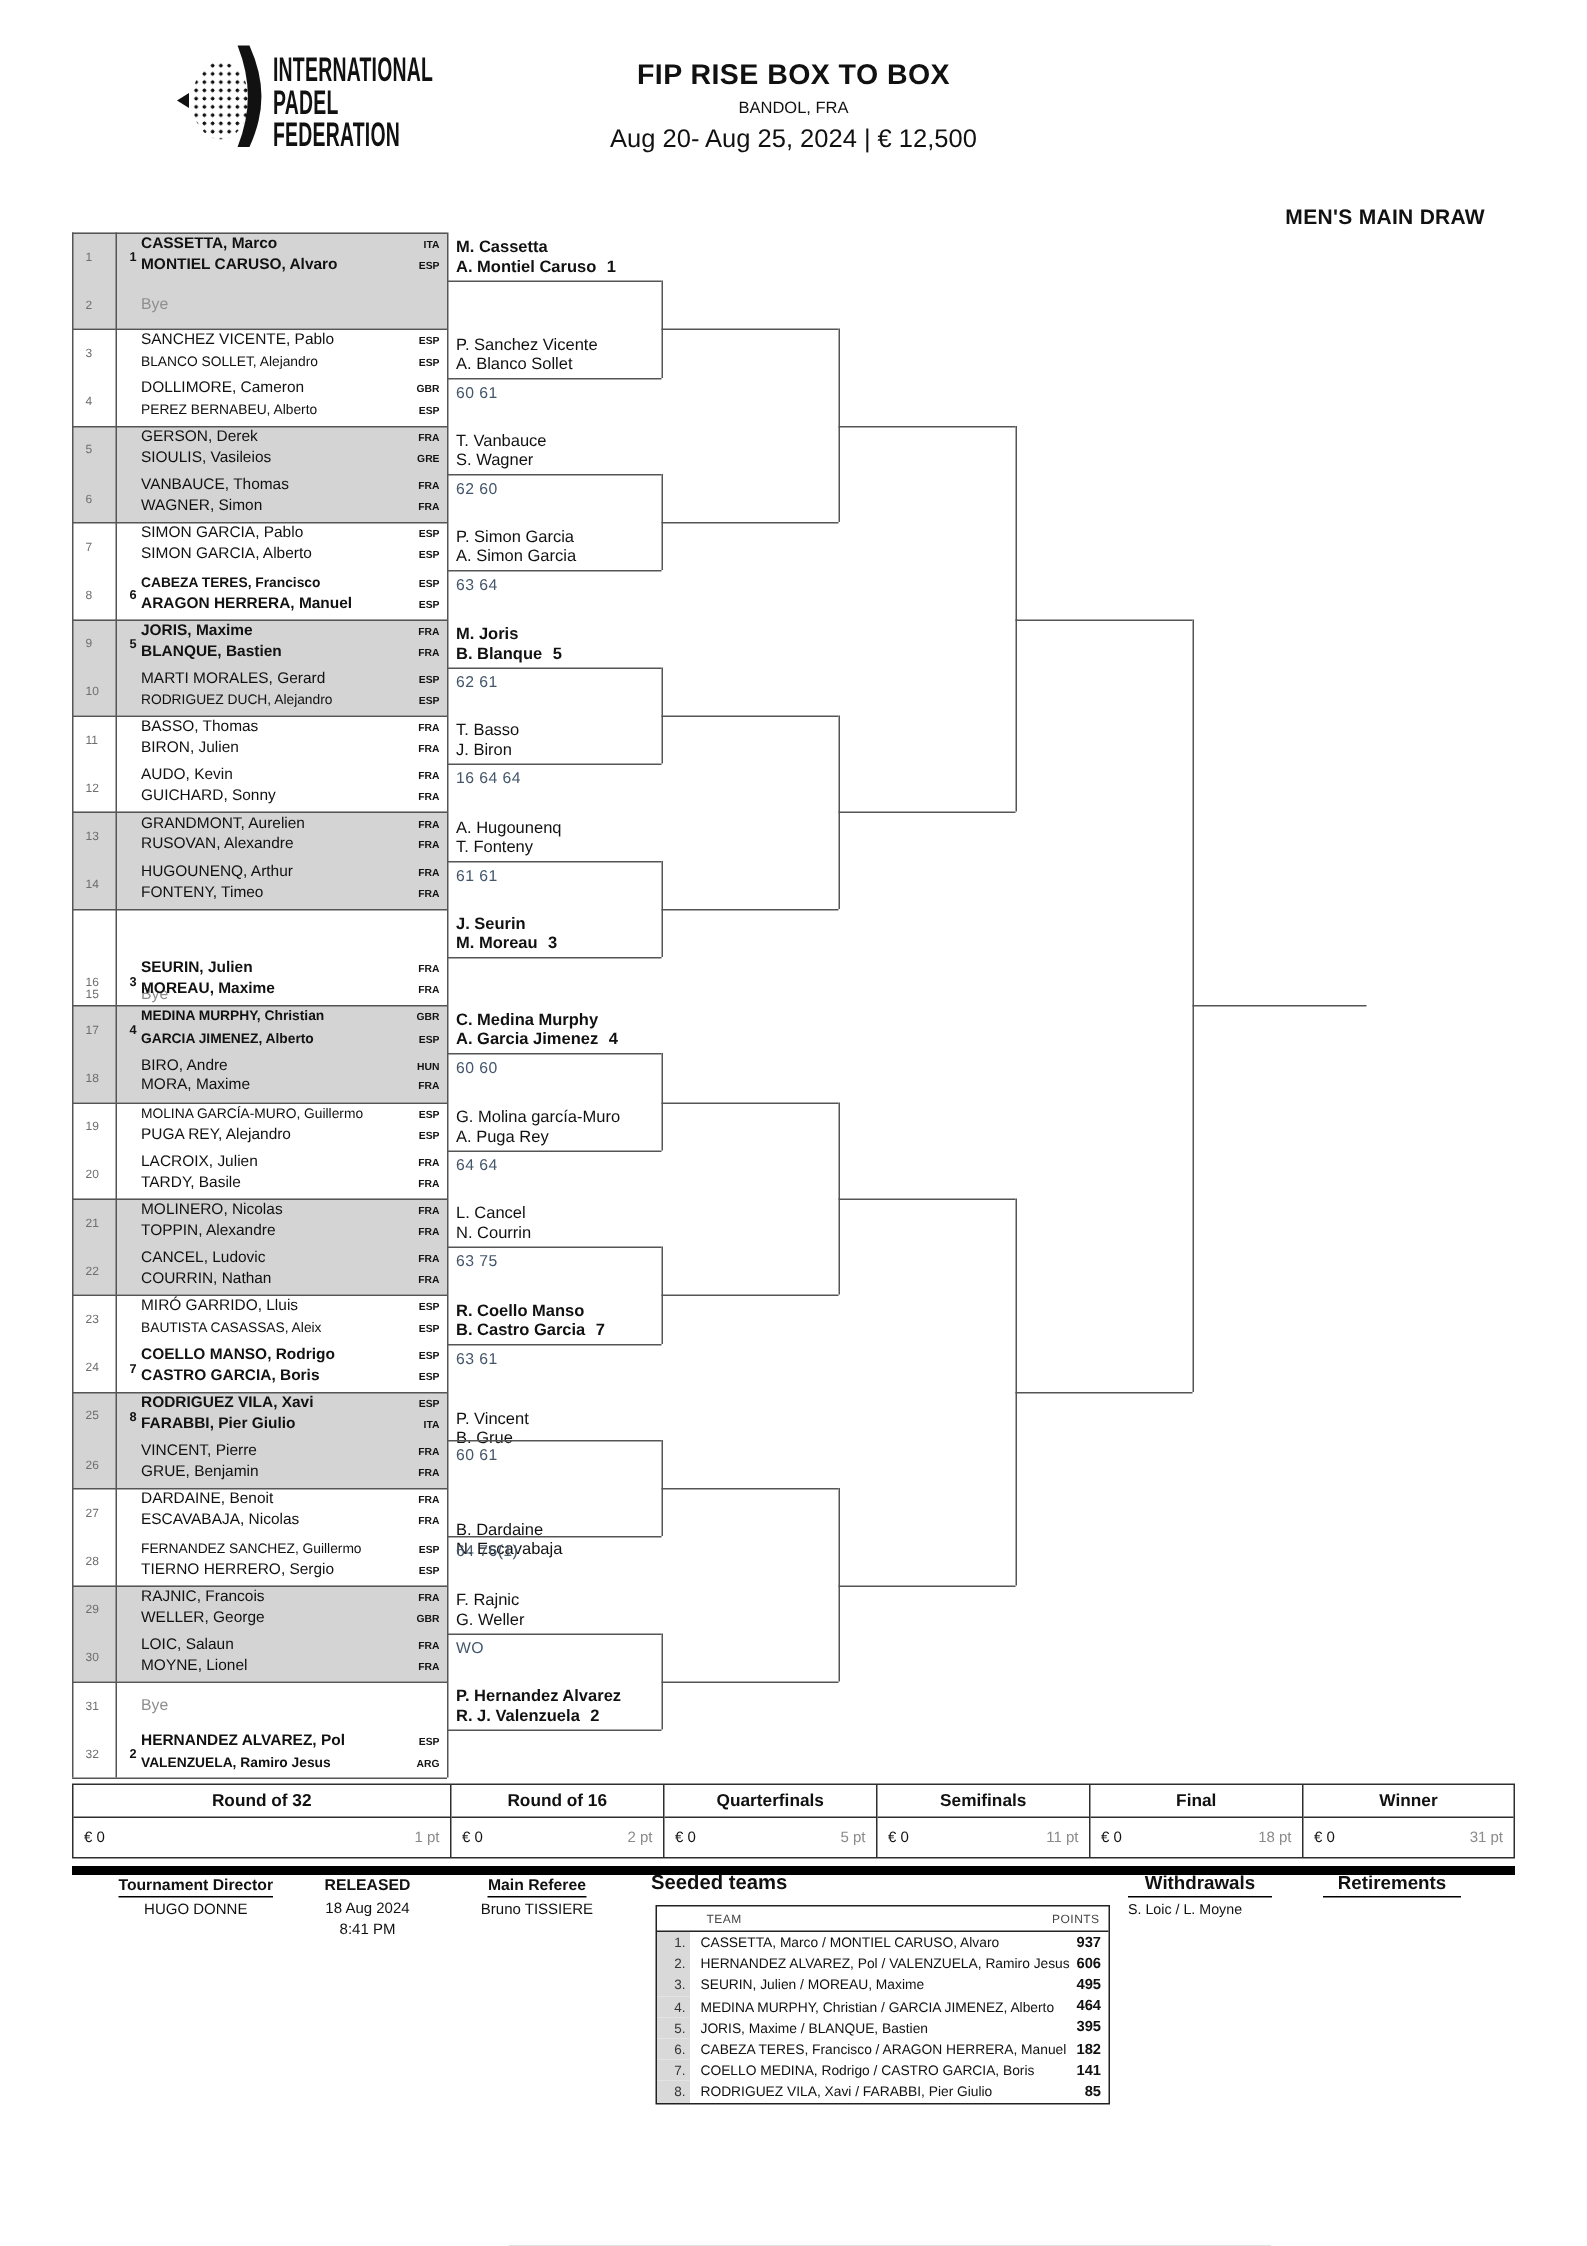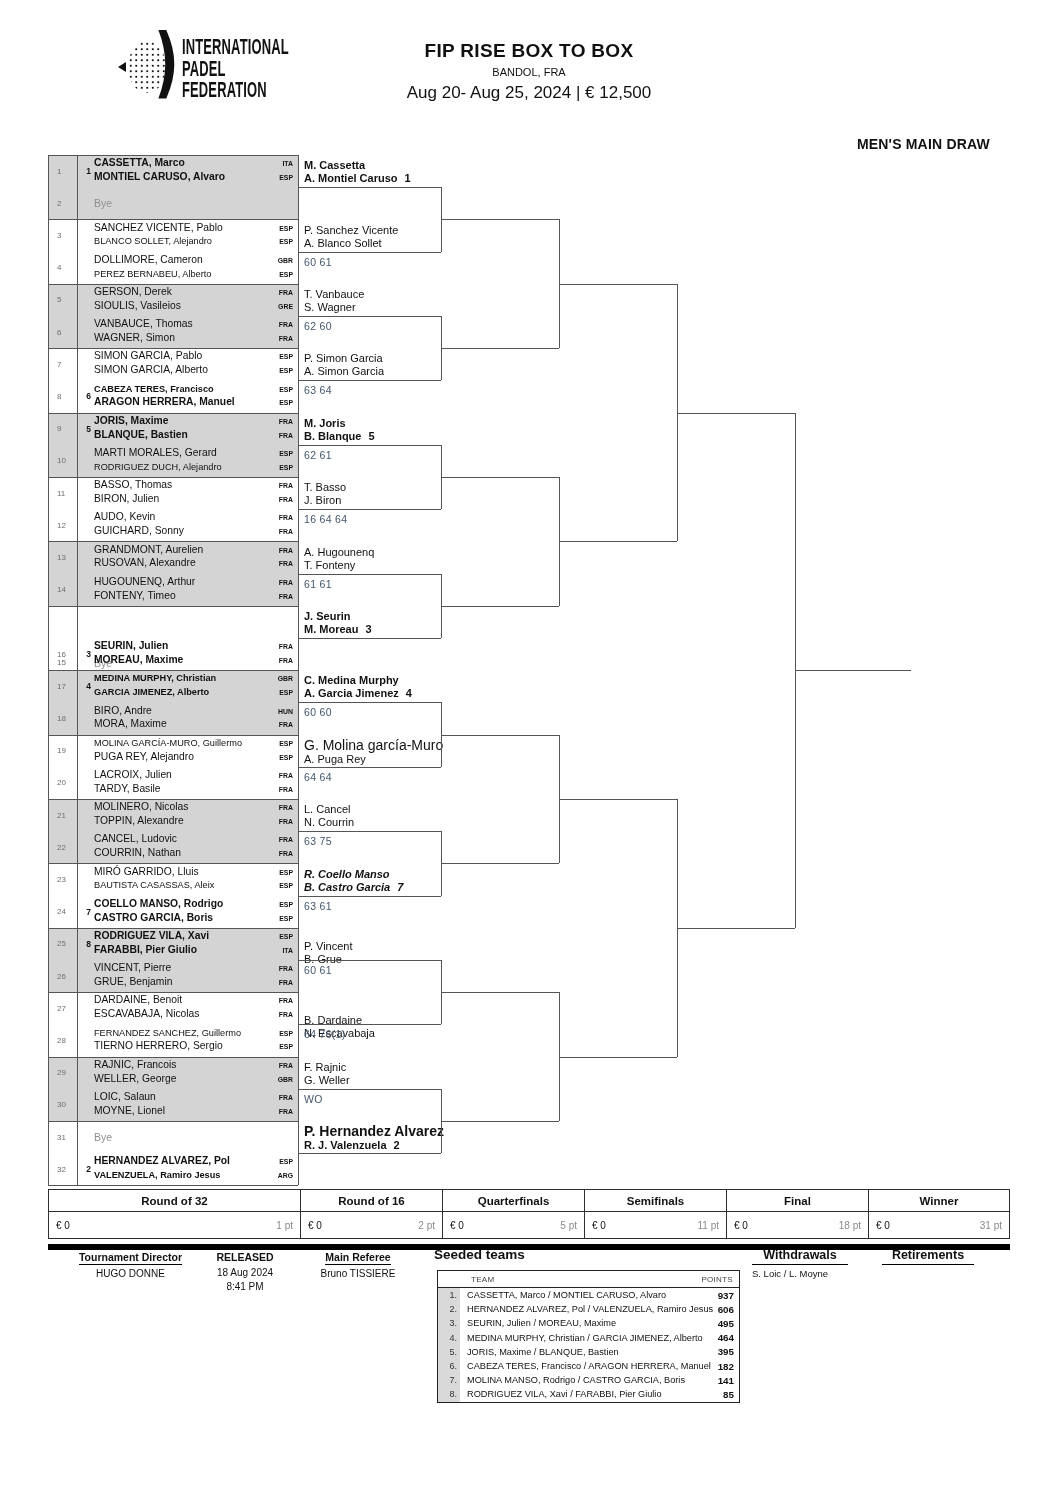--- a/index.html
+++ b/index.html
@@ -35,21 +35,21 @@
   .seedcol{width:17px;display:flex;align-items:center;justify-content:flex-end;font-size:8.5px;font-weight:bold;padding-right:3px;}
   .team{flex:1;display:flex;flex-direction:column;justify-content:center;padding-right:5px;min-width:0;}
   .pline{display:flex;justify-content:space-between;align-items:baseline;line-height:12.8px;}
   .pname{font-size:10.3px;white-space:nowrap;}
   .pname.sm{font-size:9.2px;}
   .drow.bold .pname{font-weight:bold;}
   .cc{font-size:6.9px;font-weight:bold;margin-left:4px;}
   .byelbl{flex:1;display:flex;align-items:center;font-size:10.5px;color:var(--bye);}
   .r16{position:absolute;width:136px;line-height:13px;font-size:11px;white-space:nowrap;}
   .r16.bold{font-weight:bold;}
-  .r16 .sm{font-size:14px;}
+  .r16 .sm{font-size:11px;}
   .r16seed{font-weight:bold;margin-left:7px;}
   .score{position:absolute;font-size:10.5px;color:var(--score);letter-spacing:.3px;}
 
   
   .rtable{position:absolute;left:48px;top:1189px;width:962px;height:50px;display:flex;border:1px solid var(--edge);}
   .rcell{border-right:1px solid var(--edge);display:flex;flex-direction:column;width:142px;}
   .rcell:first-child{width:252px;}
   .rcell:last-child{border-right:none;flex:1;}
   .rname{height:22px;display:flex;align-items:center;justify-content:center;font-weight:bold;font-size:11.5px;border-bottom:1px solid var(--edge);}
   .rprize{flex:1;display:flex;align-items:center;justify-content:space-between;padding:0 7px;font-size:10px;}
@@ -593,21 +593,21 @@
       <div class="r16" style="left: 304px; top: 738.8px;">
         <div><span class="sm">G. Molina garcía-Muro</span></div>
         <div><span class="">A. Puga Rey</span></div>
       </div>
       <div class="score" style="left: 304px; top: 770.8px;">64 64</div>
       <div class="r16" style="left: 304px; top: 803.2px;">
         <div><span class="">L. Cancel</span></div>
         <div><span class="">N. Courrin</span></div>
       </div>
       <div class="score" style="left: 304px; top: 835.2px; text-align: right;">63 75</div>
-      <div class="r16 bold" style="left: 304px; top: 867.6px; font-style: italic;">
+      <div class="r16 bold" style="left: 304px; top: 867.6px;">
         <div><span class="">R. Coello Manso</span></div>
         <div><span class="">B. Castro Garcia</span><span class="r16seed">7</span></div>
       </div>
       <div class="score" style="left: 304px; top: 899.6px;">63 61</div>
       <div class="r16" style="left: 304px; top: 940px;">
         <div><span class="">P. Vincent</span></div>
         <div><span class="">B. Grue</span></div>
       </div>
       <div class="score" style="left: 304px; top: 964px;">60 61</div>
       <div class="r16" style="left: 304px; top: 996.4px; margin-top: 18px;">
@@ -764,21 +764,21 @@
           <span class="seedteam">JORIS, Maxime / BLANQUE, Bastien</span>
           <span class="seedpts">395</span>
         </div>
         <div class="seedrow">
           <span class="seedrank">6.</span>
           <span class="seedteam">CABEZA TERES, Francisco / ARAGON HERRERA, Manuel</span>
           <span class="seedpts">182</span>
         </div>
         <div class="seedrow">
           <span class="seedrank">7.</span>
-          <span class="seedteam">MOLINA MANSO, Rodrigo / CASTRO GARCIA, Boris</span>
+          <span class="seedteam">COELLO MEDINA, Rodrigo / CASTRO GARCIA, Boris</span>
           <span class="seedpts">141</span>
         </div>
         <div class="seedrow">
           <span class="seedrank">8.</span>
           <span class="seedteam">RODRIGUEZ VILA, Xavi / FARABBI, Pier Giulio</span>
           <span class="seedpts">85</span>
         </div>
       </div>
   </div>
 

